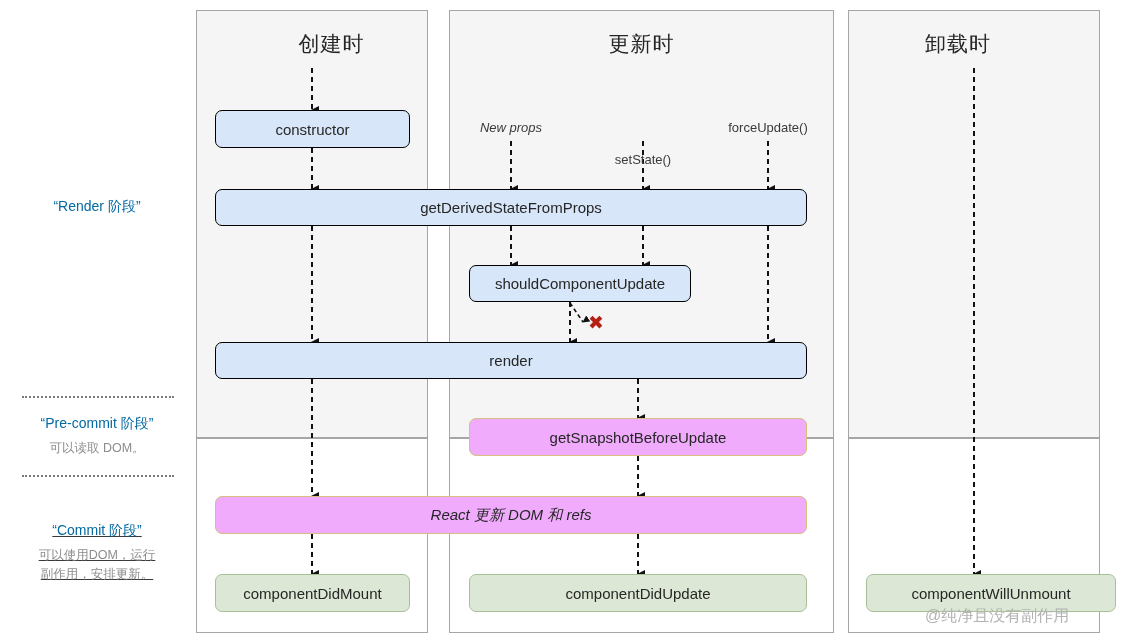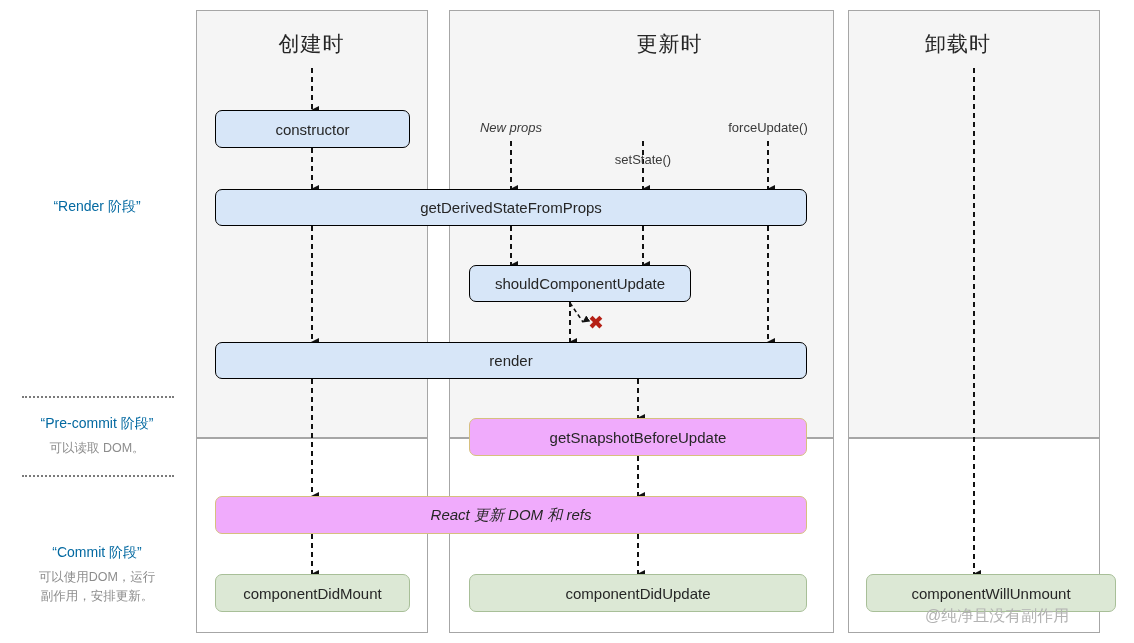--- a/index.html
+++ b/index.html
@@ -114,40 +114,40 @@
 
   <div class="panel" style="left:196px;top:10px;width:232px;height:428px;"></div>
   <div class="panel-white" style="left:196px;top:438px;width:232px;height:195px;"></div>
 
   <div class="panel" style="left:449px;top:10px;width:385px;height:428px;"></div>
   <div class="panel-white" style="left:449px;top:438px;width:385px;height:195px;"></div>
 
   <div class="panel" style="left:848px;top:10px;width:252px;height:428px;"></div>
   <div class="panel-white" style="left:848px;top:438px;width:252px;height:195px;"></div>
 
-  <div class="panel-title" style="left:184px;top:30px;width:255px;">创建时</div>
-  <div class="panel-title" style="left:449px;top:30px;width:385px;margin-left:28px;">更新时</div>
+  <div class="panel-title" style="left:196px;top:30px;width:255px;padding-left:8px;">创建时</div>
+  <div class="panel-title" style="left:449px;top:30px;width:385px;">更新时</div>
   <div class="panel-title" style="left:848px;top:30px;width:220px;">卸载时</div>
 
   <div class="phase" style="top:198px;">
     <div class="phase-title">“Render 阶段”</div>
   </div>
 
   <div class="dotted-rule" style="top:396px;"></div>
 
   <div class="phase" style="top:415px;">
     <div class="phase-title">“Pre-commit 阶段”</div>
     <div class="phase-desc">
       <div>可以读取 DOM。</div>
     </div>
   </div>
 
   <div class="dotted-rule" style="top:475px;"></div>
 
-  <div class="phase" style="top:544px;">
+  <div class="phase" style="top:522px;text-decoration:underline;">
     <div class="phase-title">“Commit 阶段”</div>
     <div class="phase-desc">
       <div>可以使用DOM，运行</div>
       <div>副作用，安排更新。</div>
     </div>
   </div>
 
   <svg class="overlay" xmlns="http://www.w3.org/2000/svg">
     <defs>
       <marker id="ah" markerWidth="9" markerHeight="9" refX="4.2" refY="7.4" orient="auto" markerUnits="userSpaceOnUse">

